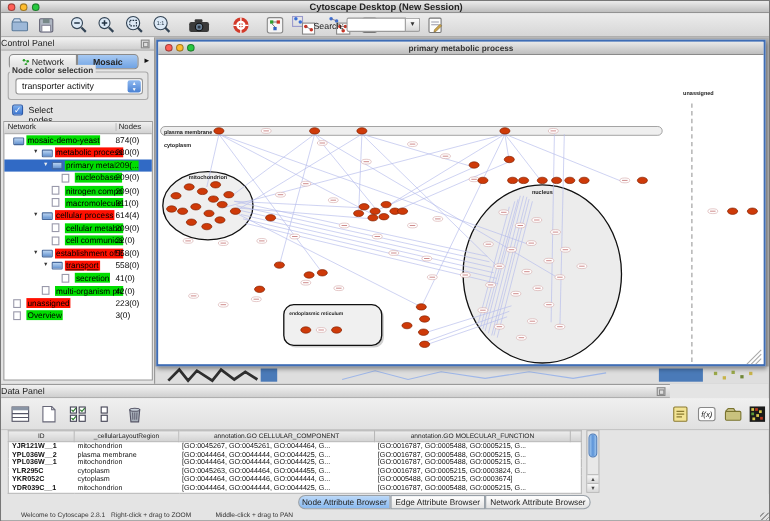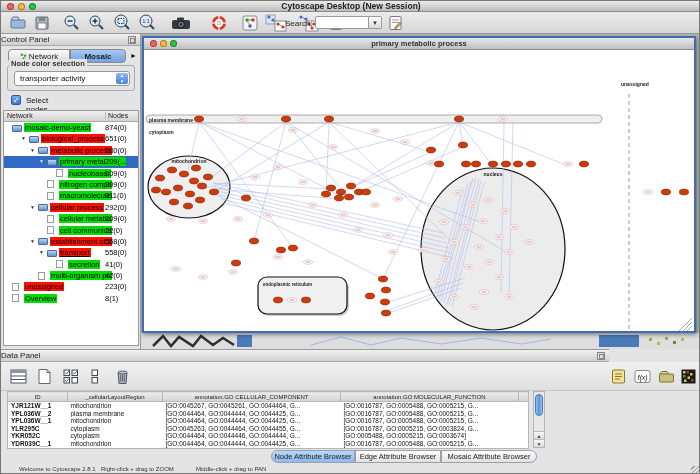--- a/index.html
+++ b/index.html
@@ -230,26 +230,20 @@
           <span class="c1">Network</span>
           <span class="c2">Nodes</span>
         </div>
         <div id="tree-body">
             <div class="trow">
               <span class="fold" style="left: 8px;"></span>
               <span class="tlabel green" style="left: 20px; max-width: 88px;">mosaic-demo-yeast</span>
               <span class="tcount">874(0)</span>
             </div>
             <div class="trow">
-              <span class="arr" style="left: 17px;">▼</span>
-              <span class="fold" style="left: 25px;"></span>
-              <span class="tlabel red" style="left: 37px; max-width: 71px;">biological_process</span>
-              <span class="tcount">651(0)</span>
-            </div>
-            <div class="trow">
               <span class="arr" style="left: 26px;">▼</span>
               <span class="fold" style="left: 34px;"></span>
               <span class="tlabel red" style="left: 46px; max-width: 62px;">metabolic process</span>
               <span class="tcount">280(0)</span>
             </div>
             <div class="trow sel">
               <span class="arr" style="left: 35px;">▼</span>
               <span class="fold" style="left: 43px;"></span>
               <span class="tlabel green" style="left: 55px; max-width: 53px;">primary metabo</span>
               <span class="tcount green">209(...</span>
@@ -266,21 +260,21 @@
             </div>
             <div class="trow">
               <span class="pageic" style="left: 43px;"></span>
               <span class="tlabel green" style="left: 55px; max-width: 53px;">macromolecule</span>
               <span class="tcount">311(0)</span>
             </div>
             <div class="trow">
               <span class="arr" style="left: 26px;">▼</span>
               <span class="fold" style="left: 34px;"></span>
               <span class="tlabel red" style="left: 46px; max-width: 62px;">cellular process</span>
-              <span class="tcount">292(0)</span>
+              <span class="tcount">614(4)</span>
             </div>
             <div class="trow">
               <span class="pageic" style="left: 43px;"></span>
               <span class="tlabel green" style="left: 55px; max-width: 53px;">cellular metabo</span>
               <span class="tcount">209(0)</span>
             </div>
             <div class="trow">
               <span class="pageic" style="left: 43px;"></span>
               <span class="tlabel green" style="left: 55px; max-width: 53px;">cell communicat</span>
               <span class="tcount">22(0)</span>
@@ -308,21 +302,21 @@
               <span class="tcount">42(0)</span>
             </div>
             <div class="trow">
               <span class="pageic" style="left: 8px;"></span>
               <span class="tlabel red" style="left: 20px; max-width: 88px;">unassigned</span>
               <span class="tcount">223(0)</span>
             </div>
             <div class="trow">
               <span class="pageic" style="left: 8px;"></span>
               <span class="tlabel green" style="left: 20px; max-width: 88px;">Overview</span>
-              <span class="tcount">8(1)</span>
+              <span class="tcount">3(0)</span>
             </div>
           </div>
       </div>
     </div>
 
     <div id="mdi">
       <div id="strip">
         <svg width="560" height="16" viewBox="0 0 560 16">
           <rect x="0" y="0" width="560" height="16" fill="#dedede"></rect>
           <path d="M12,13 L22,3 L30,13 L38,4 L52,13 L60,3 L72,12 L82,5 L93,12" fill="none" stroke="#2f2f2f" stroke-width="2.5"></path>
@@ -685,21 +679,21 @@
     <div id="dp-scroll">
       <div id="dp-thumb"></div>
       <div class="sb-btn" style="bottom:8px">▲</div>
       <div class="sb-btn" style="bottom:0">▼</div>
     </div>
   </div>
 
   <div id="tabs-row">
     <span class="seg sel" id="seg-node">Node Attribute Browser</span>
     <span class="seg" id="seg-edge">Edge Attribute Browser</span>
-    <span class="seg" id="seg-net">Mosaic Attribute Browser</span>
+    <span class="seg" id="seg-net">Network Attribute Browser</span>
   </div>
 
   <div id="statusbar">
     <span style="left:18px">Welcome to Cytoscape 2.8.1</span>
     <span style="left:100px">Right-click + drag to ZOOM</span>
     <span style="left:195px">Middle-click + drag to PAN</span>
     <span id="grip"></span>
   </div>
 </div>
 

